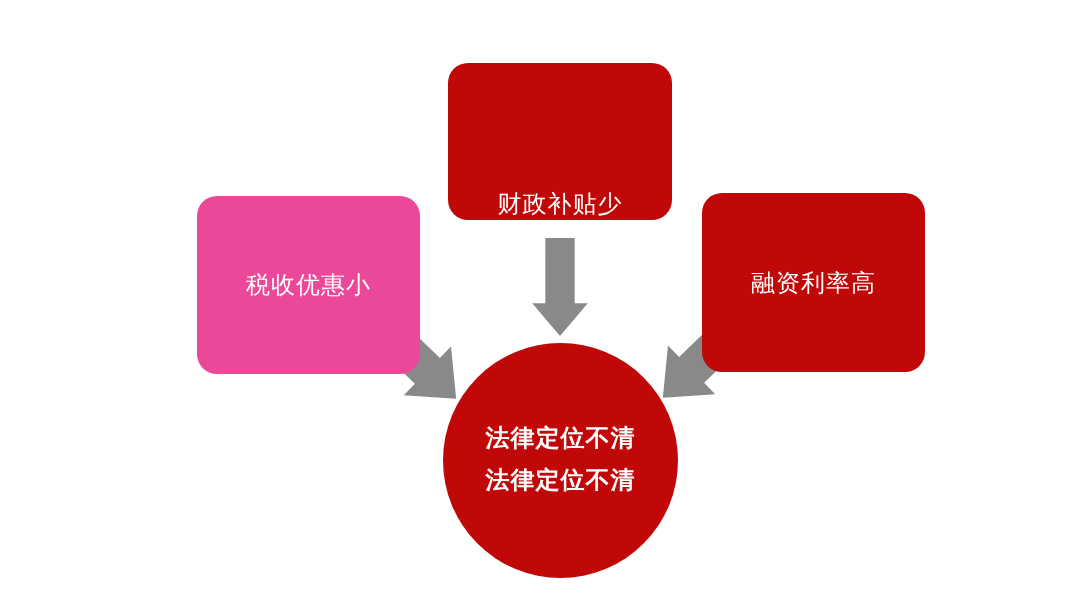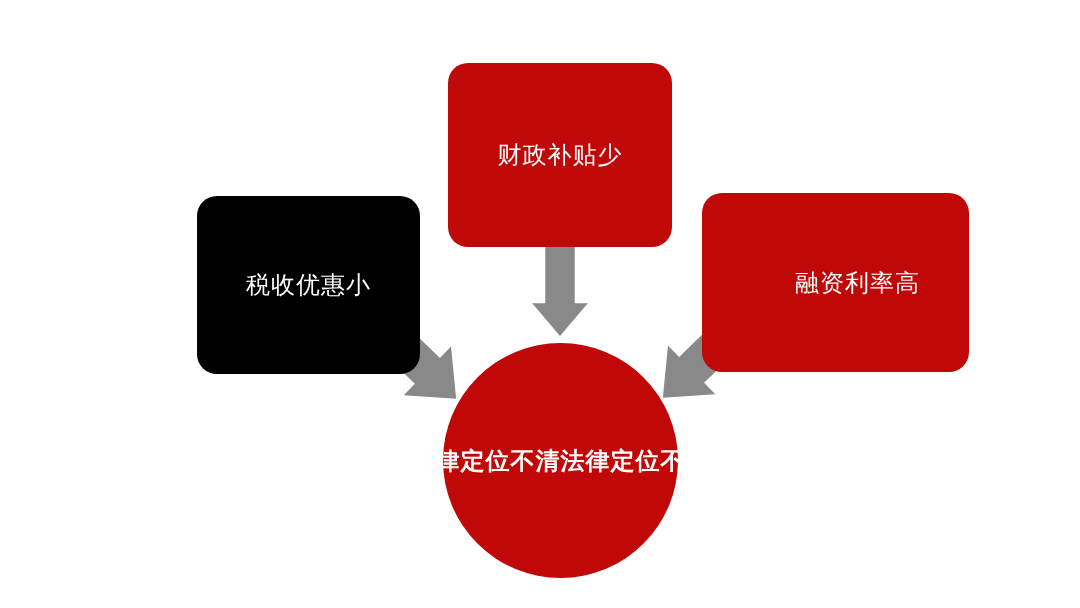--- a/index.html
+++ b/index.html
@@ -22,39 +22,40 @@
   .arrow-left  { left: 353px; top: 323px; transform: rotate(44deg); }
   .arrow-right { left: 646px; top: 322px; transform: rotate(136deg); }
   .box {
     position: absolute;
     z-index: 2;
     border-radius: 20px;
     display: flex;
     align-items: center;
     justify-content: center;
   }
-  .box-top   { left: 448px; top: 63px;  width: 224px; height: 184px; }
+  .box-top   { left: 448px; top: 63px;  width: 224px; height: 157px; align-items: flex-end; }
   .box-left  { left: 197px; top: 196px; width: 223px; height: 178px; }
-  .box-right { left: 702px; top: 193px; width: 223px; height: 179px; padding-left: 44px; }
+  .box-right { left: 702px; top: 193px; width: 223px; height: 179px; }
   .box-label {
     font-size: 24px;
     letter-spacing: 1px;
     font-weight: 400;
   }
   .circle {
     position: absolute;
     z-index: 2;
     left: 443px; top: 343px;
     width: 235px; height: 235px;
     border-radius: 50%;
     display: flex;
-    flex-direction: row;
+    flex-direction: column;
     align-items: center;
     justify-content: center;
     text-align: center;
+    font-family: Liberation Mono, monospace;
   }
   .circle-line {
     font-size: 24px;
     font-weight: 700;
     letter-spacing: 1px;
     line-height: 42px;
     white-space: nowrap;
   }
 </style>
 </head>
@@ -71,21 +72,21 @@
   </svg>
 
   <svg class="arrow arrow-right" width="120" height="68" viewBox="0 0 120 68">
     <polygon points="0,16 80,16 80,0 120,34 80,68 80,52 0,52" style="fill: rgb(137, 137, 137);"></polygon>
   </svg>
 
   <div class="box box-top" style="background-color: rgb(192, 8, 8);">
     <span class="box-label" style="color: rgb(255, 255, 255);">财政补贴少</span>
   </div>
 
-  <div class="box box-left" style="background-color: #000000;">
+  <div class="box box-left" style="background-color: #ec4899;">
     <span class="box-label" style="color: rgb(255, 255, 255);">税收优惠小</span>
   </div>
 
   <div class="box box-right" style="background-color: rgb(192, 8, 8);">
     <span class="box-label" style="color: rgb(255, 255, 255);">融资利率高</span>
   </div>
 
   <div class="circle" style="background-color: rgb(192, 8, 8);">
     <div class="circle-line" style="color: rgb(255, 255, 255);">法律定位不清</div>
     <div class="circle-line" style="color: rgb(255, 255, 255);">法律定位不清</div>

